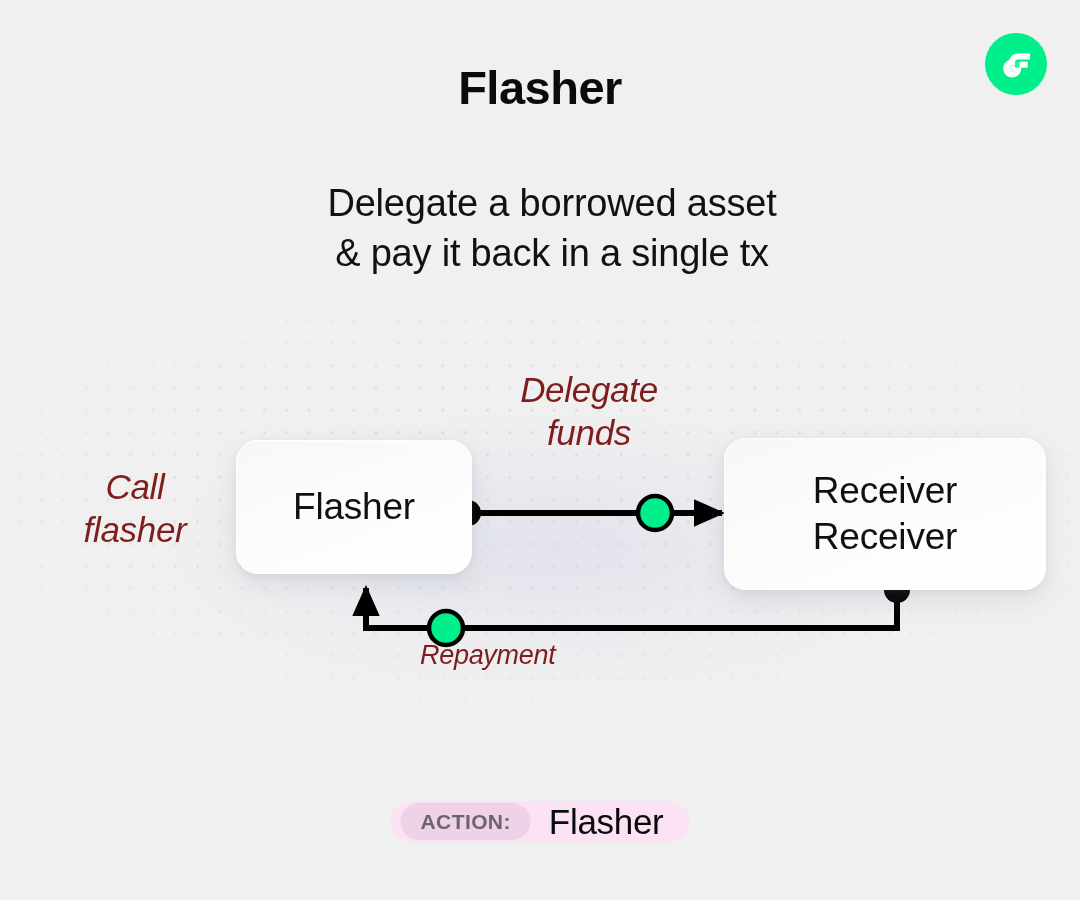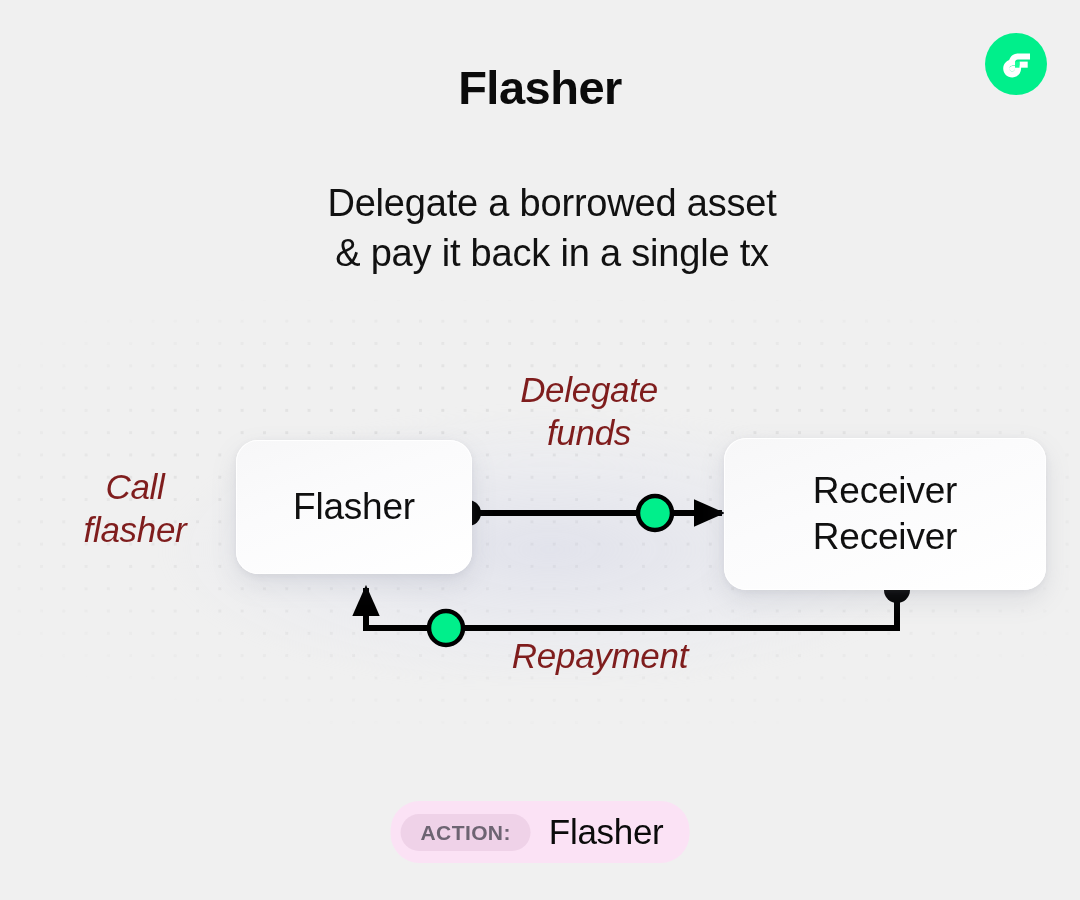--- a/index.html
+++ b/index.html
@@ -80,27 +80,27 @@
 
   
   .edge-label {
     position:absolute;
     font-style:italic; font-weight:400;
     color:#7f1d1d; letter-spacing:-0.3px;
     text-align:center; line-height:43px;
   }
   #label-call      { left:40px; top:165px; width:190px; font-size:35px; }
   #label-delegate  { left:478px; top:68px;  width:222px; font-size:35px; }
-  #label-repayment { left:420px; top:334px; width:360px; font-size:35px; text-align:center; }
+  #label-repayment { left:420px; top:334px; width:360px; font-size:27px; text-align:left; }
   .edge-label div { display:block; }
 
   
   #action-badge {
     position:absolute; left:50%; top:801px; transform:translateX(-50%);
-    height:62px; padding:0 26px 0 10px;
+    height:41px; padding:0 26px 0 10px;
     background:#FBE2F5; border-radius:29px;
     display:flex; align-items:center; gap:18px;
   }
   #action-chip {
     background:#EFD2E8; color:#6D6472;
     font-size:21px; font-weight:bold; letter-spacing:0.4px;
     padding:8px 20px; border-radius:20px; line-height:1;
   }
   #action-value {
     color:#0B0B0B; font-size:35px; font-weight:400; letter-spacing:-0.3px;

